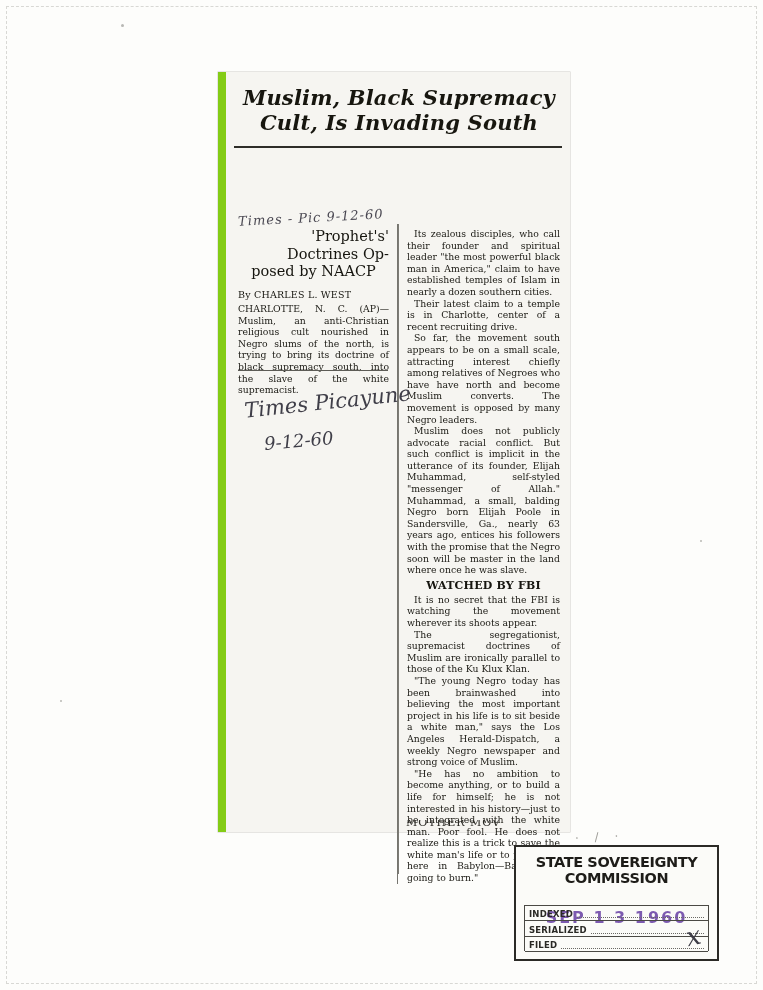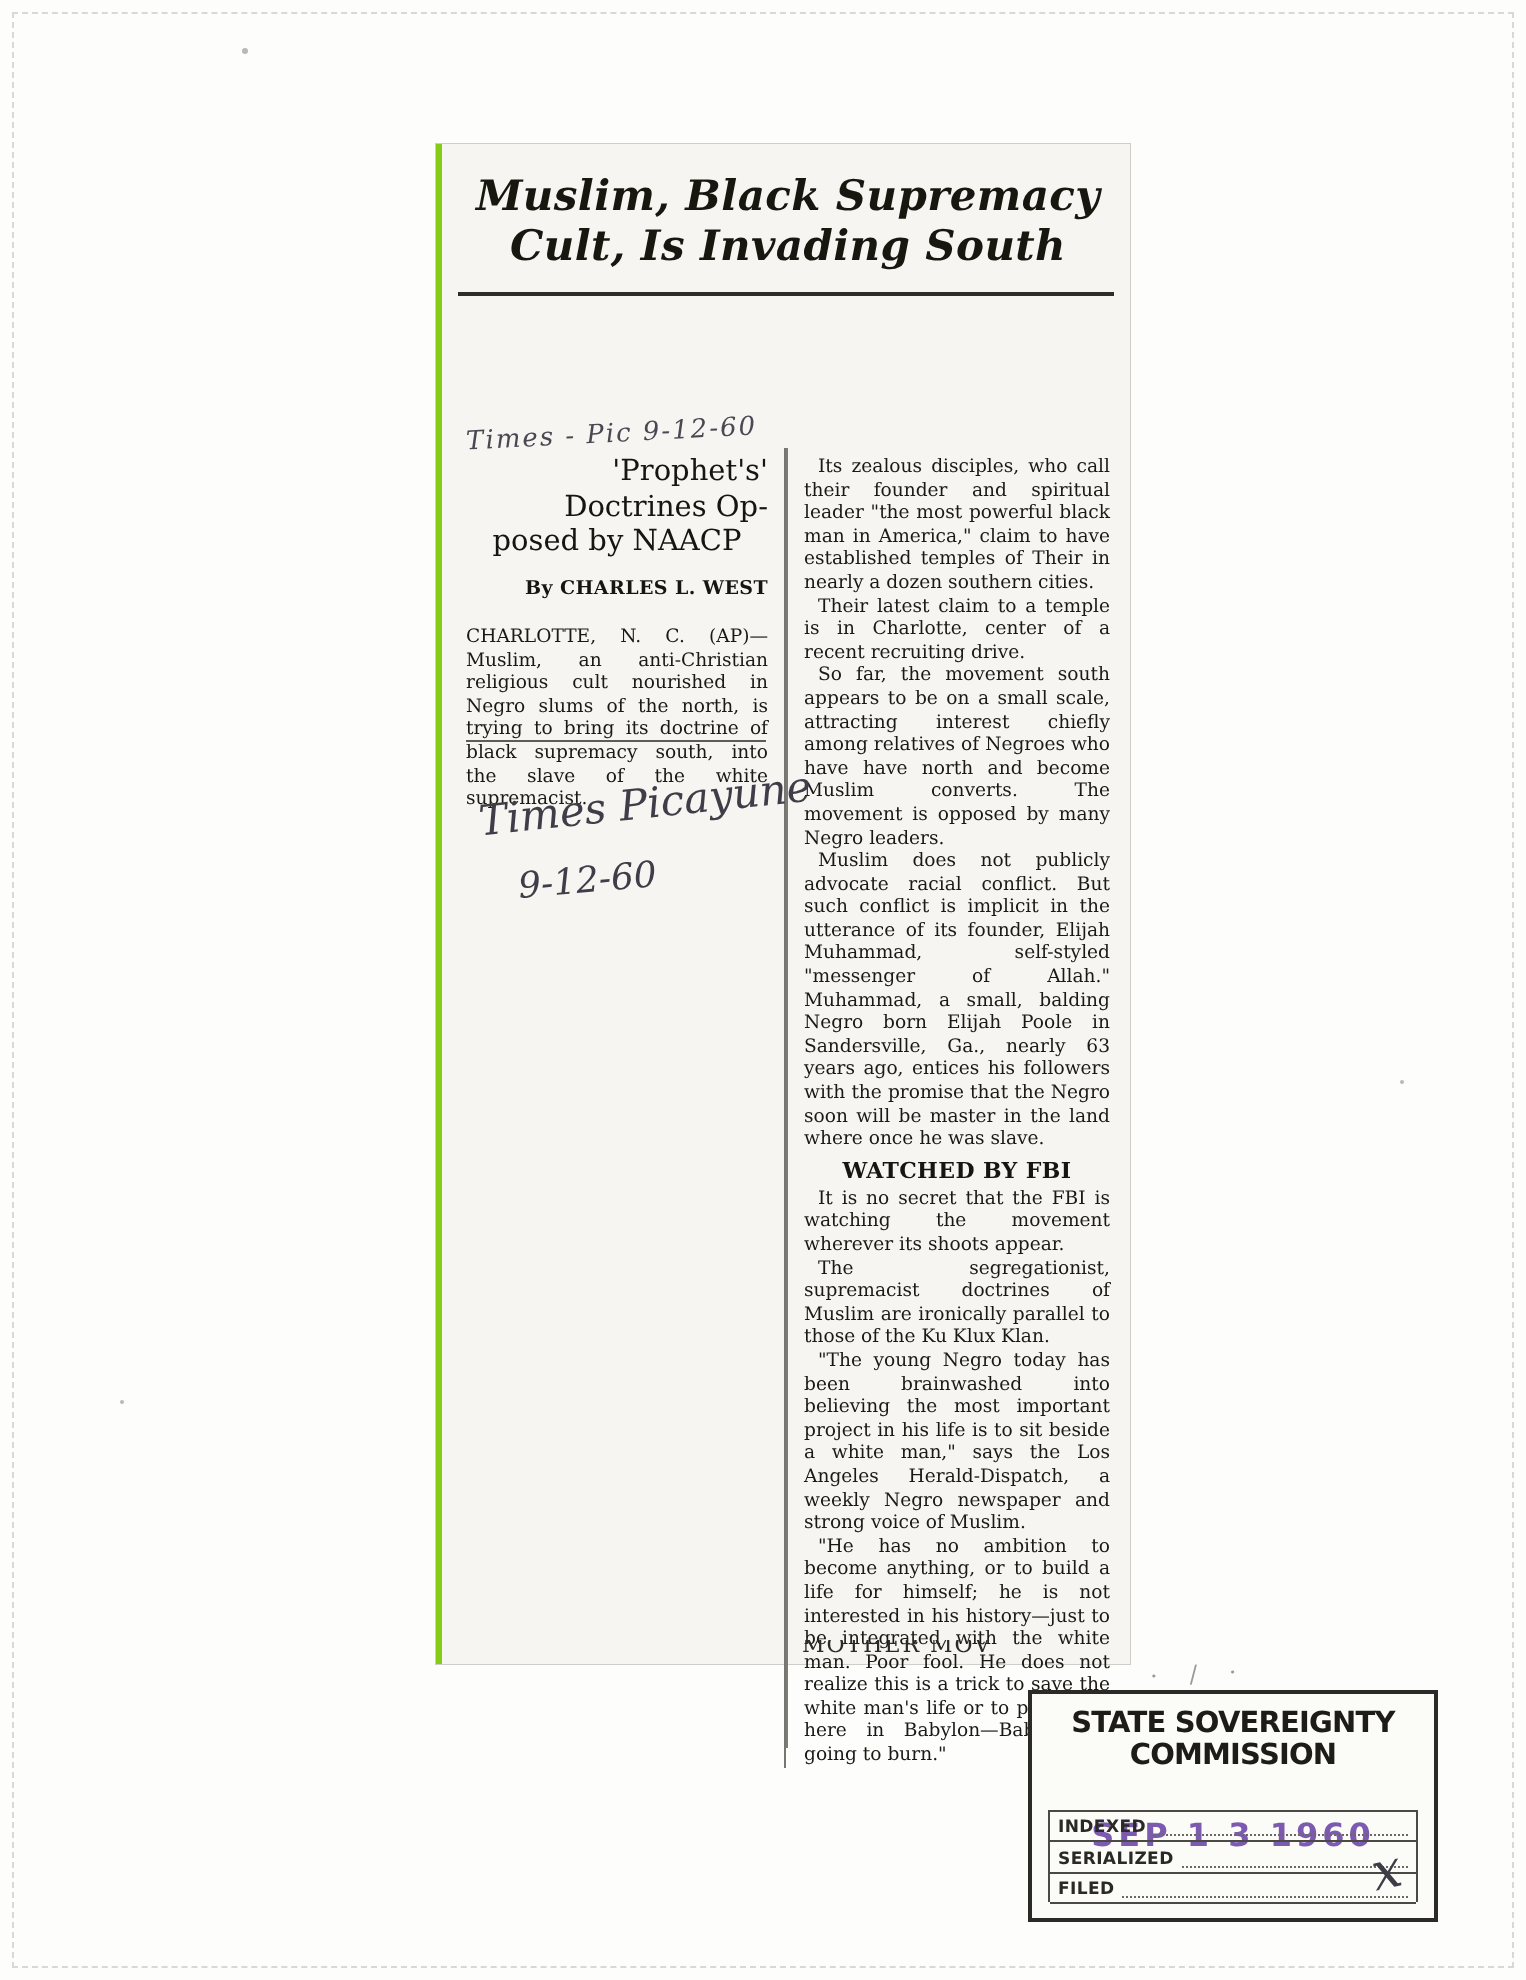--- a/index.html
+++ b/index.html
@@ -33,21 +33,21 @@
   }
 
   
   .clipping {
     position: absolute;
     left: 218px;
     top: 72px;
     width: 344px;
     height: 760px;
     background: #f6f5f1;
-    border-left: 3px solid #84cc16;
+    border-left: 8px solid #84cc16;
     box-shadow: 0 0 0 0.5px #cfcec9;
   }
   .clip-inner {
     position: relative;
     width: 100%;
     height: 100%;
     padding: 0;
   }
 
   
@@ -126,25 +126,25 @@
     color: #16150f;
     text-align: center;
     margin-bottom: 6px;
   }
   .subhead .s1 { display:block; text-align: right; }
   .subhead .s2 { display:block; text-align: center; }
 
   .byline {
     font-family: "DejaVu Serif", serif;
     font-size: 9.5px;
-    font-weight: 700;
-    text-align: right;
+    font-weight: 400;
+    text-align: left;
     color: #16150f;
     letter-spacing: 0.2px;
-    margin: 8px 0 13px 0;
+    margin: 8px 0 3px 0;
   }
 
   .body-text {
     font-family: "DejaVu Serif", serif;
     font-size: 9.3px;
     line-height: 11.6px;
     color: #1a1913;
     text-align: justify;
     text-justify: inter-word;
     hyphens: manual;
@@ -314,21 +314,21 @@
           <div class="subhead">
             <span class="s1">'Prophet's' Doctrines Op-</span>
             <span class="s2">posed by NAACP</span>
           </div>
           <div class="byline">By CHARLES L. WEST</div>
           <div class="lead-note">CHARLOTTE, N. C. (AP)—Muslim, an anti-Christian religious cult nourished in Negro slums of the north, is trying to bring its doctrine of black supremacy south, into the slave of the white supremacist.</div>
         </div>
 
         <div class="col col-right">
           <div class="body-text">
-            <p>Its zealous disciples, who call their founder and spiritual leader "the most powerful black man in America," claim to have established temples of Their in nearly a dozen southern cities.</p>
+            <p>Its zealous disciples, who call their founder and spiritual leader "the most powerful black man in America," claim to have established temples of Islam in nearly a dozen southern cities.</p>
             <p>Their latest claim to a temple is in Charlotte, center of a recent recruiting drive.</p>
             <p>So far, the movement south appears to be on a small scale, attracting interest chiefly among relatives of Negroes who have have north and become Muslim converts. The movement is opposed by many Negro leaders.</p>
             <p>Muslim does not publicly advocate racial conflict. But such conflict is implicit in the utterance of its founder, Elijah Muhammad, self-styled "messenger of Allah." Muhammad, a small, balding Negro born Elijah Poole in Sandersville, Ga., nearly 63 years ago, entices his followers with the promise that the Negro soon will be master in the land where once he was slave.</p>
           </div>
           <div class="sub2">WATCHED BY FBI</div>
           <div class="body-text">
             <p>It is no secret that the FBI is watching the movement wherever its shoots appear.</p>
             <p>The segregationist, supremacist doctrines of Muslim are ironically parallel to those of the Ku Klux Klan.</p>
             <p>"The young Negro today has been brainwashed into believing the most important project in his life is to sit beside a white man," says the Los Angeles Herald-Dispatch, a weekly Negro newspaper and strong voice of Muslim.</p>
             <p>"He has no ambition to become anything, or to build a life for himself; he is not interested in his history—just to be integrated with the white man. Poor fool. He does not realize this is a trick to save the white man's life or to profane it here in Babylon—Babylon is going to burn."</p>

